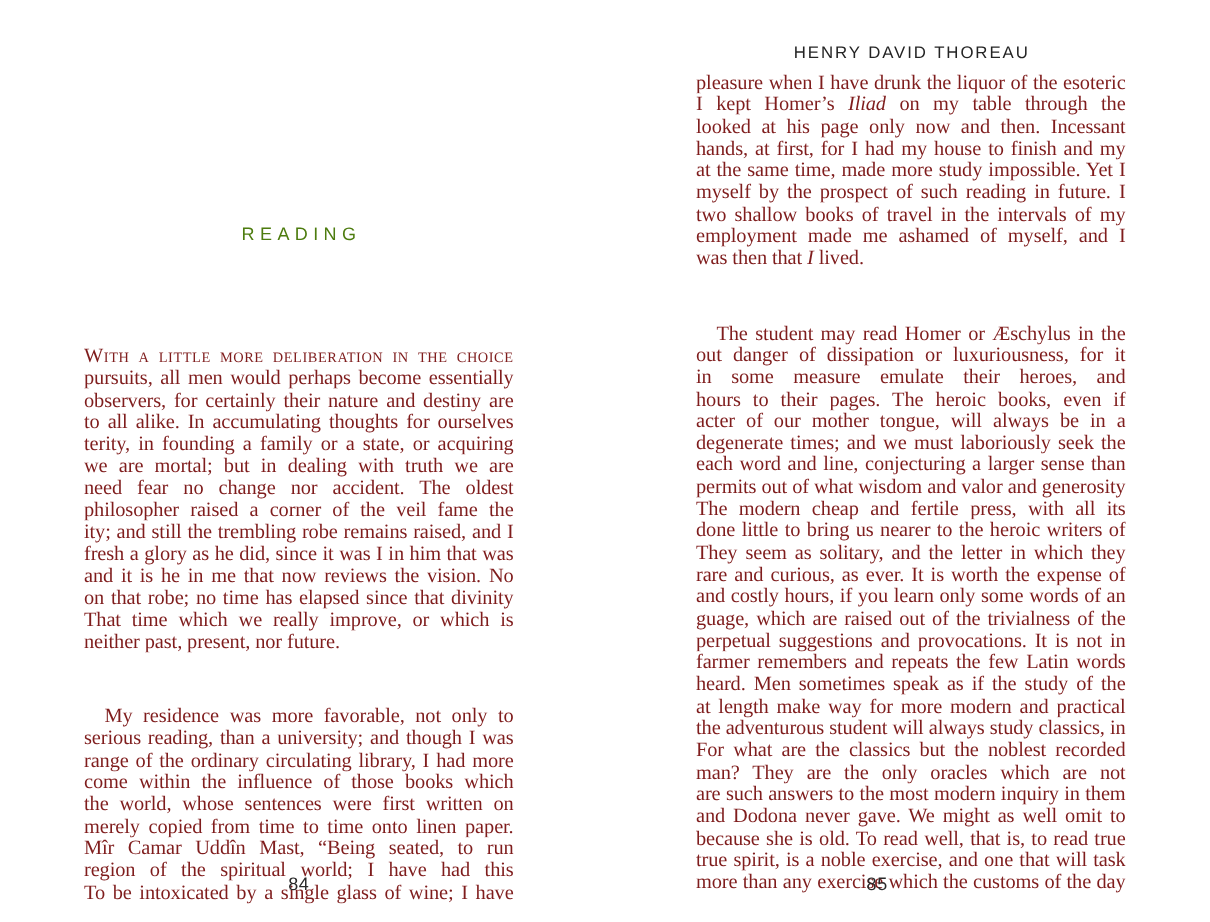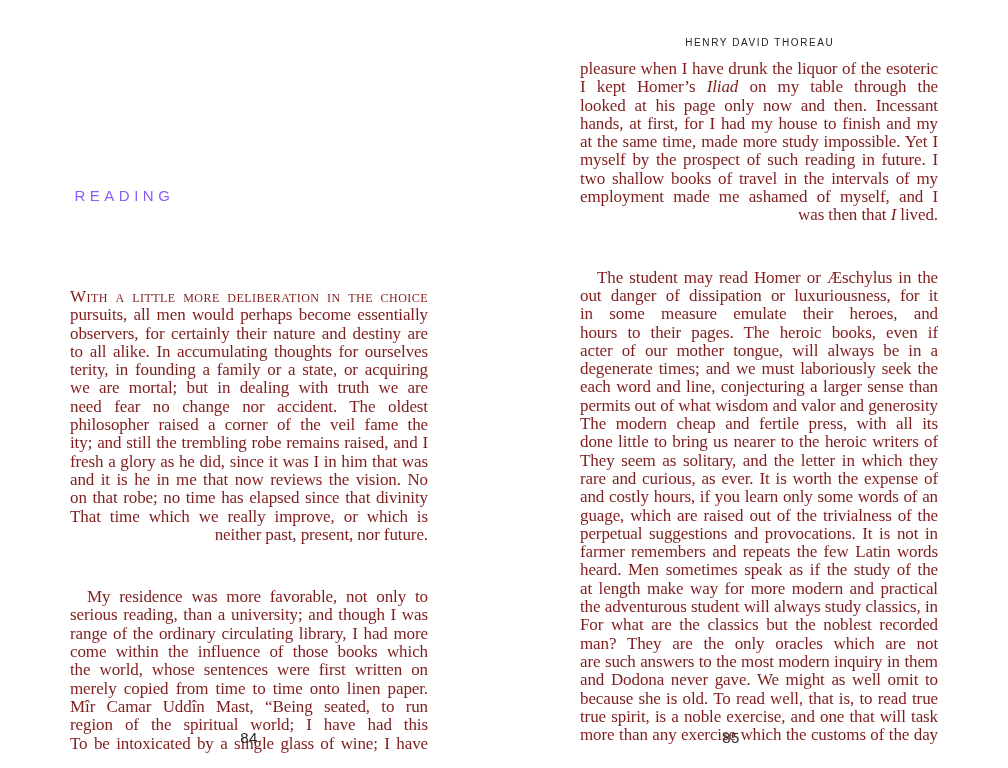--- a/index.html
+++ b/index.html
@@ -4,48 +4,48 @@
 <style>
   html, body { margin: 0; padding: 0; }
   body { background: #ffffff; font-family: "Liberation Serif", "DejaVu Serif", serif; }
   .spread {
     position: relative; width: 1008px; height: 768px;
     background: #ffffff; overflow: hidden;
   }
   
   .chapter-title {
     position: absolute; left: 70px; top: 187px; width: 358px;
-    text-indent: 4.5px;
+    text-align: center; text-indent: 4.5px;
     font-family: "Liberation Sans", sans-serif;
     font-size: 15px; line-height: 17px; letter-spacing: 4.5px;
-    color: #8b5cf6; font-weight: 400;
+    color: #4d7c0f; font-weight: 400;
   }
   
   .running-header {
     position: absolute; left: 580px; top: 37px; width: 358px;
     text-align: center; text-indent: 1.6px;
     font-family: "Liberation Sans", sans-serif;
-    font-size: 10px; line-height: 12px; letter-spacing: 1.6px;
+    font-size: 14px; line-height: 12px; letter-spacing: 1.6px;
     color: #242424; font-weight: 400;
   }
   
   .page-body {
     position: absolute; width: 358px;
     font-size: 17px; color: #7f1d1d;
     letter-spacing: -0.1px;
   }
   .page-body.left  { left: 70px;  top: 288px; }
   .page-body.right { left: 580px; top: 60px; }
   .line {
     height: 18.3px; line-height: 18.3px; overflow: hidden;
     text-align: justify;
   }
   
   .line::after { content: ""; display: inline-block; width: 100%; height: 0; }
-  .line.endpara { text-align: right; }
+  .line.endpara { text-align: left; }
   .line.endpara::after { content: none; }
   .line.indent { text-indent: 17px; margin-top: 44px; }
   .line.smallcaps { font-variant: small-caps; letter-spacing: 0.45px; }
   .line i { }
   
   .pagenum {
     position: absolute; top: 731px; width: 358px; text-align: center;
     font-family: "Liberation Sans", sans-serif;
     font-size: 15px; line-height: 13px; letter-spacing: 0.5px; color: #2a2a2a;
   }

